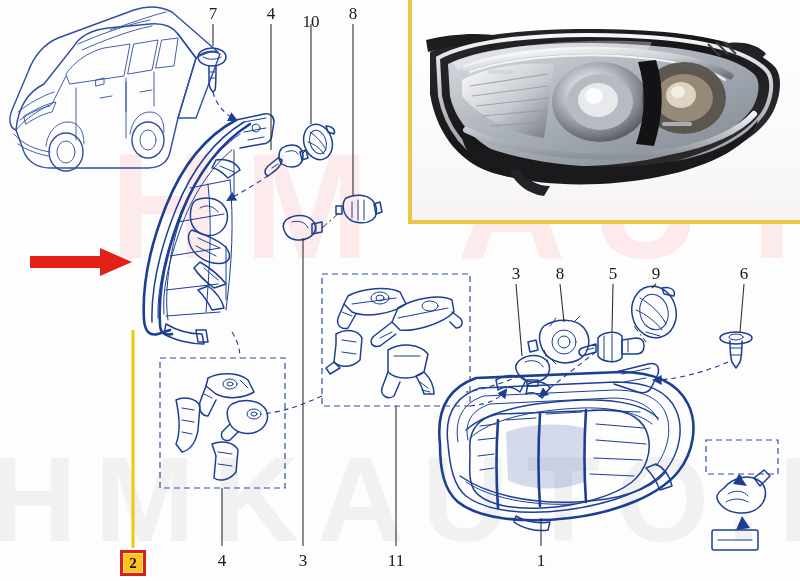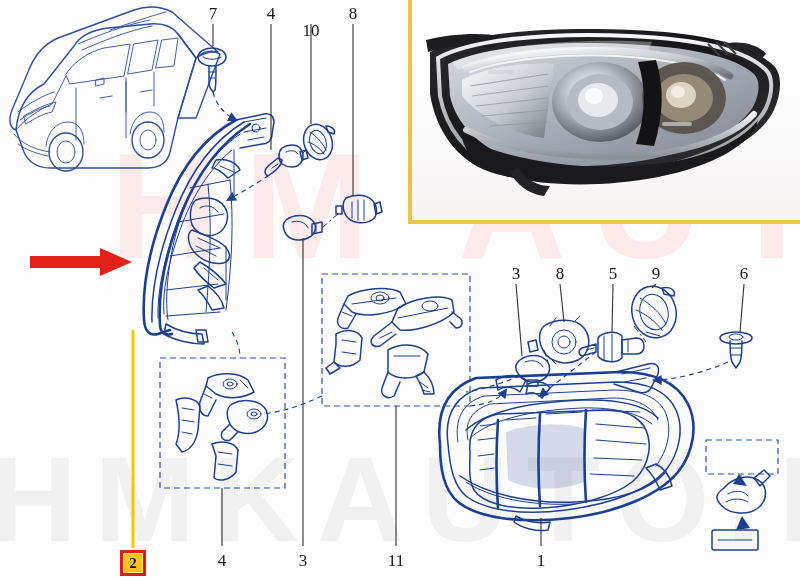--- a/index.html
+++ b/index.html
@@ -543,21 +543,21 @@
       <line class="lead" x1="303" y1="238" x2="303" y2="546"></line>
       <line class="lead" x1="396" y1="406" x2="396" y2="546"></line>
       <line class="lead" x1="541" y1="518" x2="541" y2="546"></line>
 
       <line x1="133" y1="330" x2="133" y2="548" stroke="#f2c800" stroke-width="3"></line>
     </g>
   </svg>
 
   <div class="lbl" style="left:198px;top:4px;">7</div>
   <div class="lbl" style="left:256px;top:4px;">4</div>
-  <div class="lbl" style="left:296px;top:21px;">10</div>
+  <div class="lbl" style="left:296px;top:12px;">10</div>
   <div class="lbl" style="left:338px;top:4px;">8</div>
 
   <div class="lbl" style="left:501px;top:264px;">3</div>
   <div class="lbl" style="left:545px;top:264px;">8</div>
   <div class="lbl" style="left:598px;top:264px;">5</div>
   <div class="lbl" style="left:641px;top:264px;">9</div>
   <div class="lbl" style="left:729px;top:264px;">6</div>
 
   <div class="lbl" style="left:207px;top:551px;">4</div>
   <div class="lbl" style="left:288px;top:551px;">3</div>

